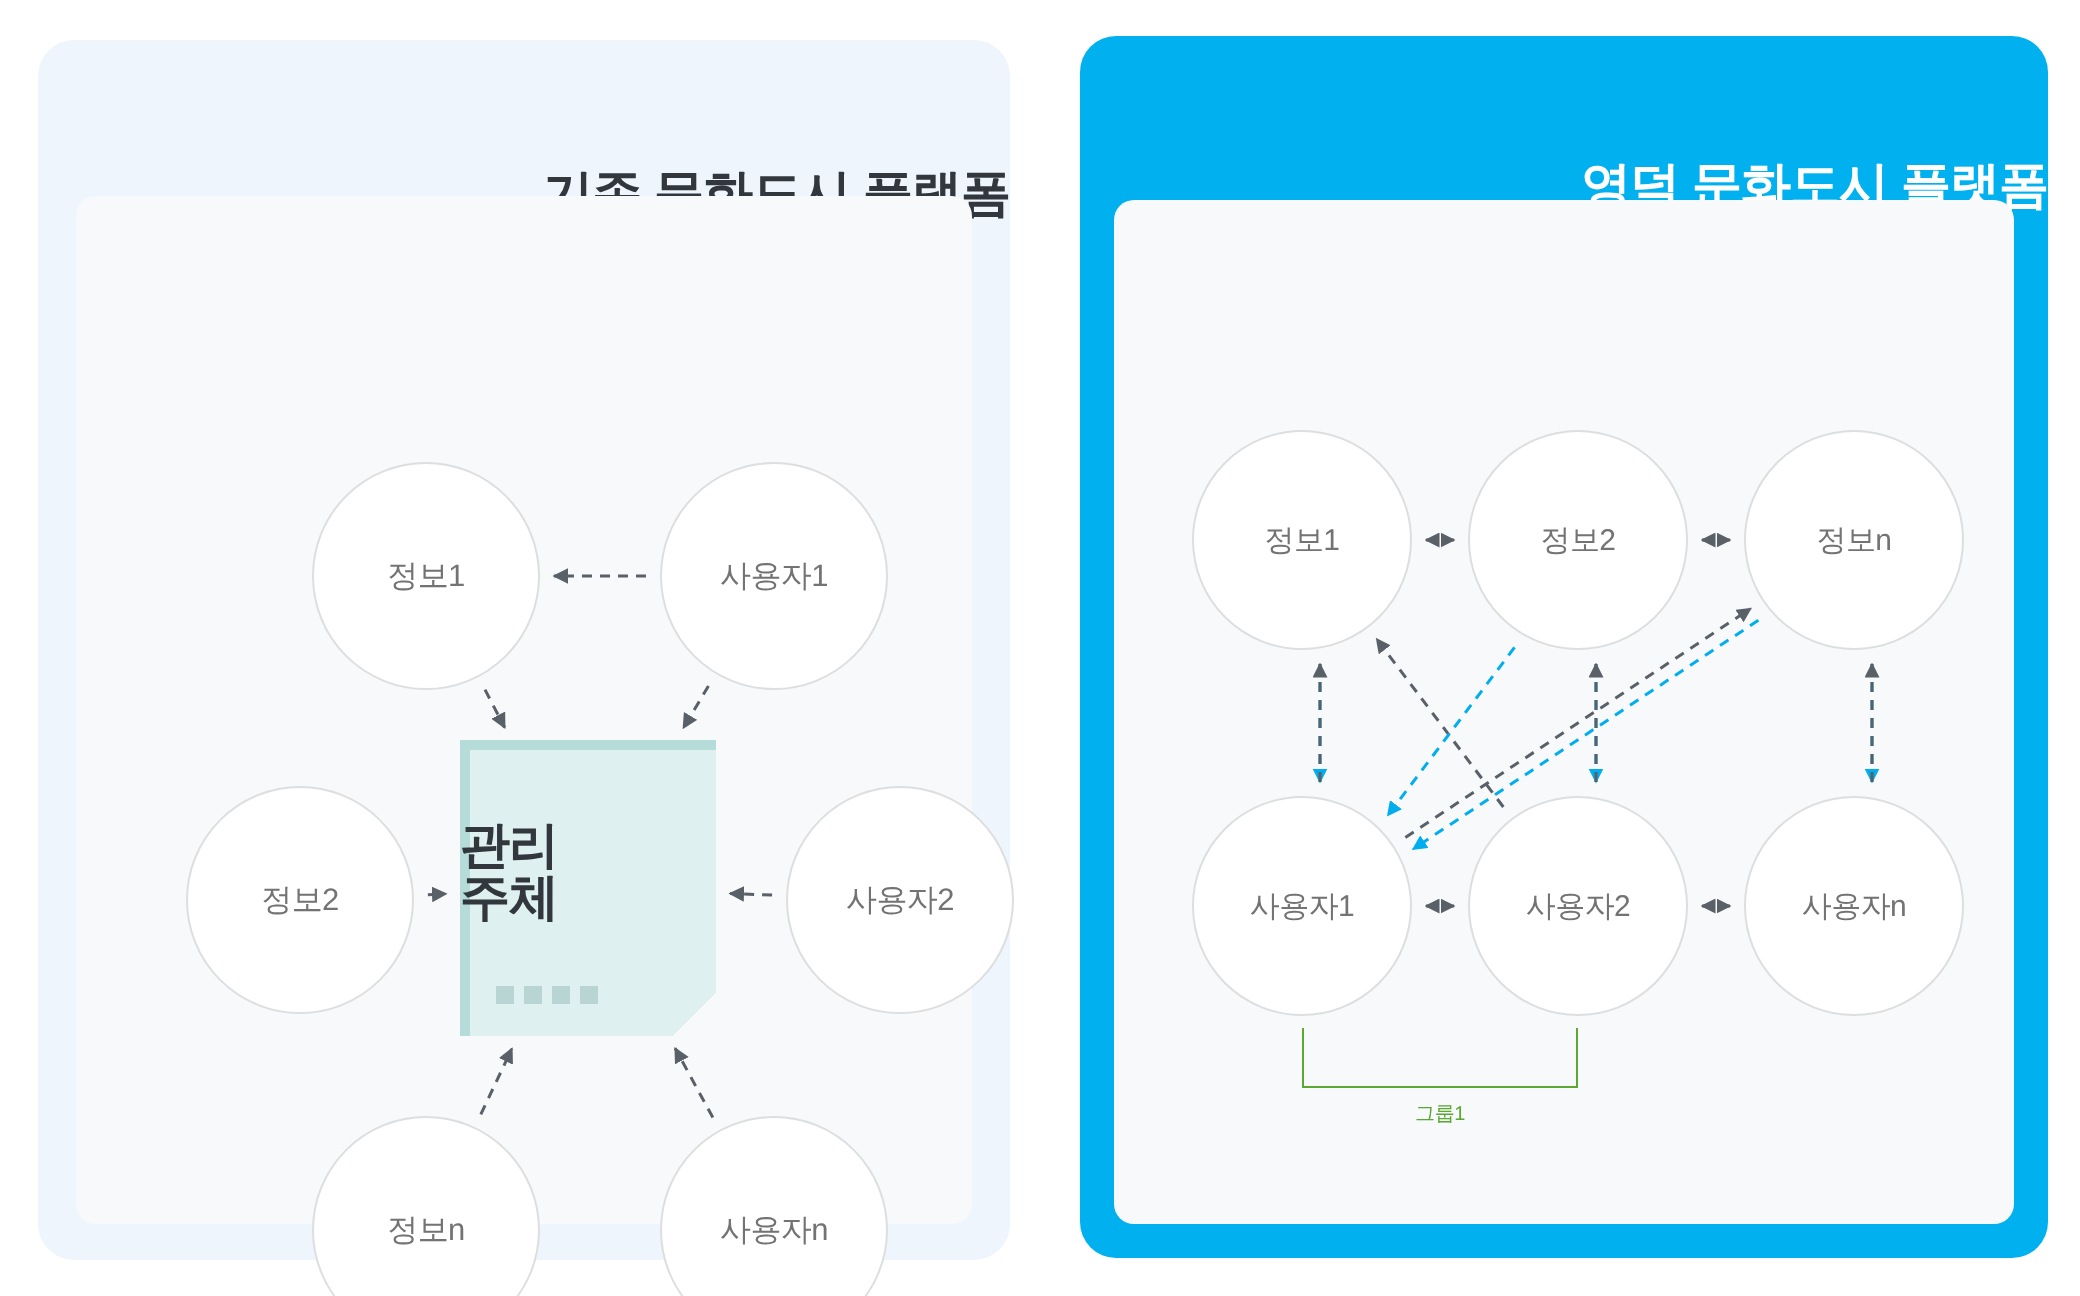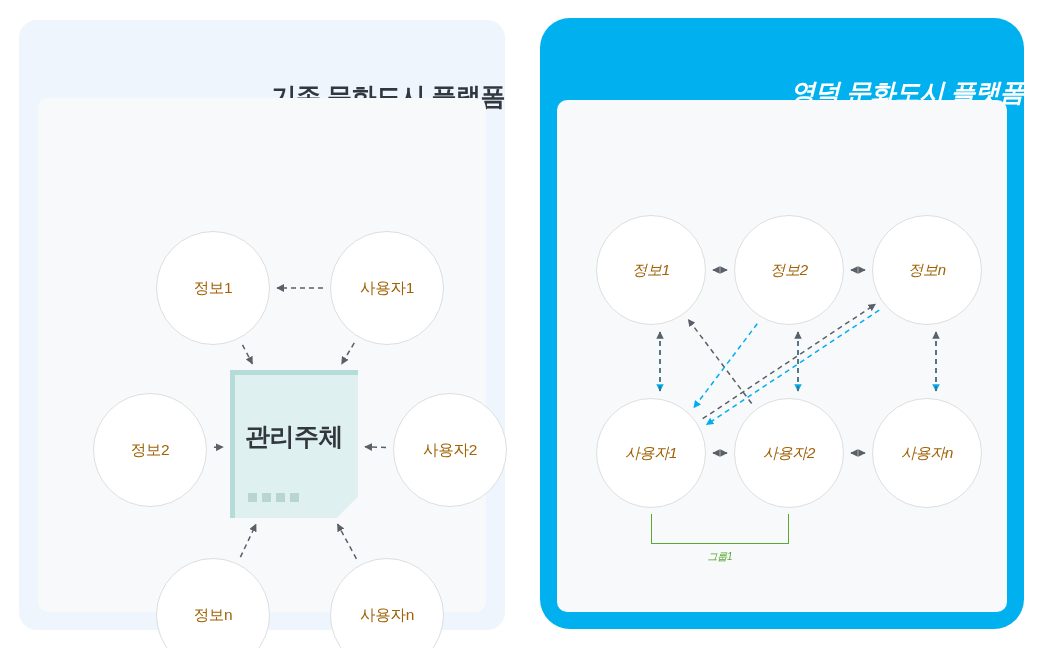--- a/index.html
+++ b/index.html
@@ -31,22 +31,21 @@
   .panel-legacy {
     left: 19px;  top: 20px;
     width: 486px; height: 610px;
     background: #eef5fd;
     border-radius: 18px;
   }
   .panel-new {
     left: 540px; top: 18px;
     width: 484px; height: 611px;
     background: #00b0ef;
-    border-radius: 30px;
-    font-style: italic;
+    border-radius: 18px;
   }
 
   .panel-title {
     position: absolute;
     left: 0;
     width: 100%;
     text-align: right;
     font-size: 25px;
     font-weight: bold;
     letter-spacing: -0.5px;
@@ -90,21 +89,21 @@
     box-sizing: border-box;
     border-radius: 50%;
     background: #ffffff;
     border: 1.4px solid #dddedf;
     display: flex;
     align-items: center;
     justify-content: center;
   }
   .node-label {
     font-size: 15.5px;
-    color: #a16207;
+    color: #737373;
     letter-spacing: -0.3px;
     white-space: nowrap;
     font-family: "Liberation Sans", "DejaVu Sans", sans-serif;
   }
   .panel-new .node-label { font-size: 15px; }
 
   
   .doc-shape {
     position: absolute;
     left: 192px; top: 272px;
@@ -131,22 +130,21 @@
     right: 0; bottom: 0;
     width: 22px; height: 22px;
     background: #f7f9fb;
     clip-path: polygon(100% 0, 100% 100%, 0 100%);
   }
   .doc-text {
     position: absolute;
     left: 0; top: 0;
     width: 100%; height: 100%;
     display: flex;
-    flex-direction: row;
-    align-items: center;
+    flex-direction: column;
     justify-content: center;
     padding-bottom: 16px;
     box-sizing: border-box;
   }
   .doc-text span {
     display: block;
     font-size: 25px;
     font-weight: bold;
     color: #32373e;
     line-height: 1.06;

